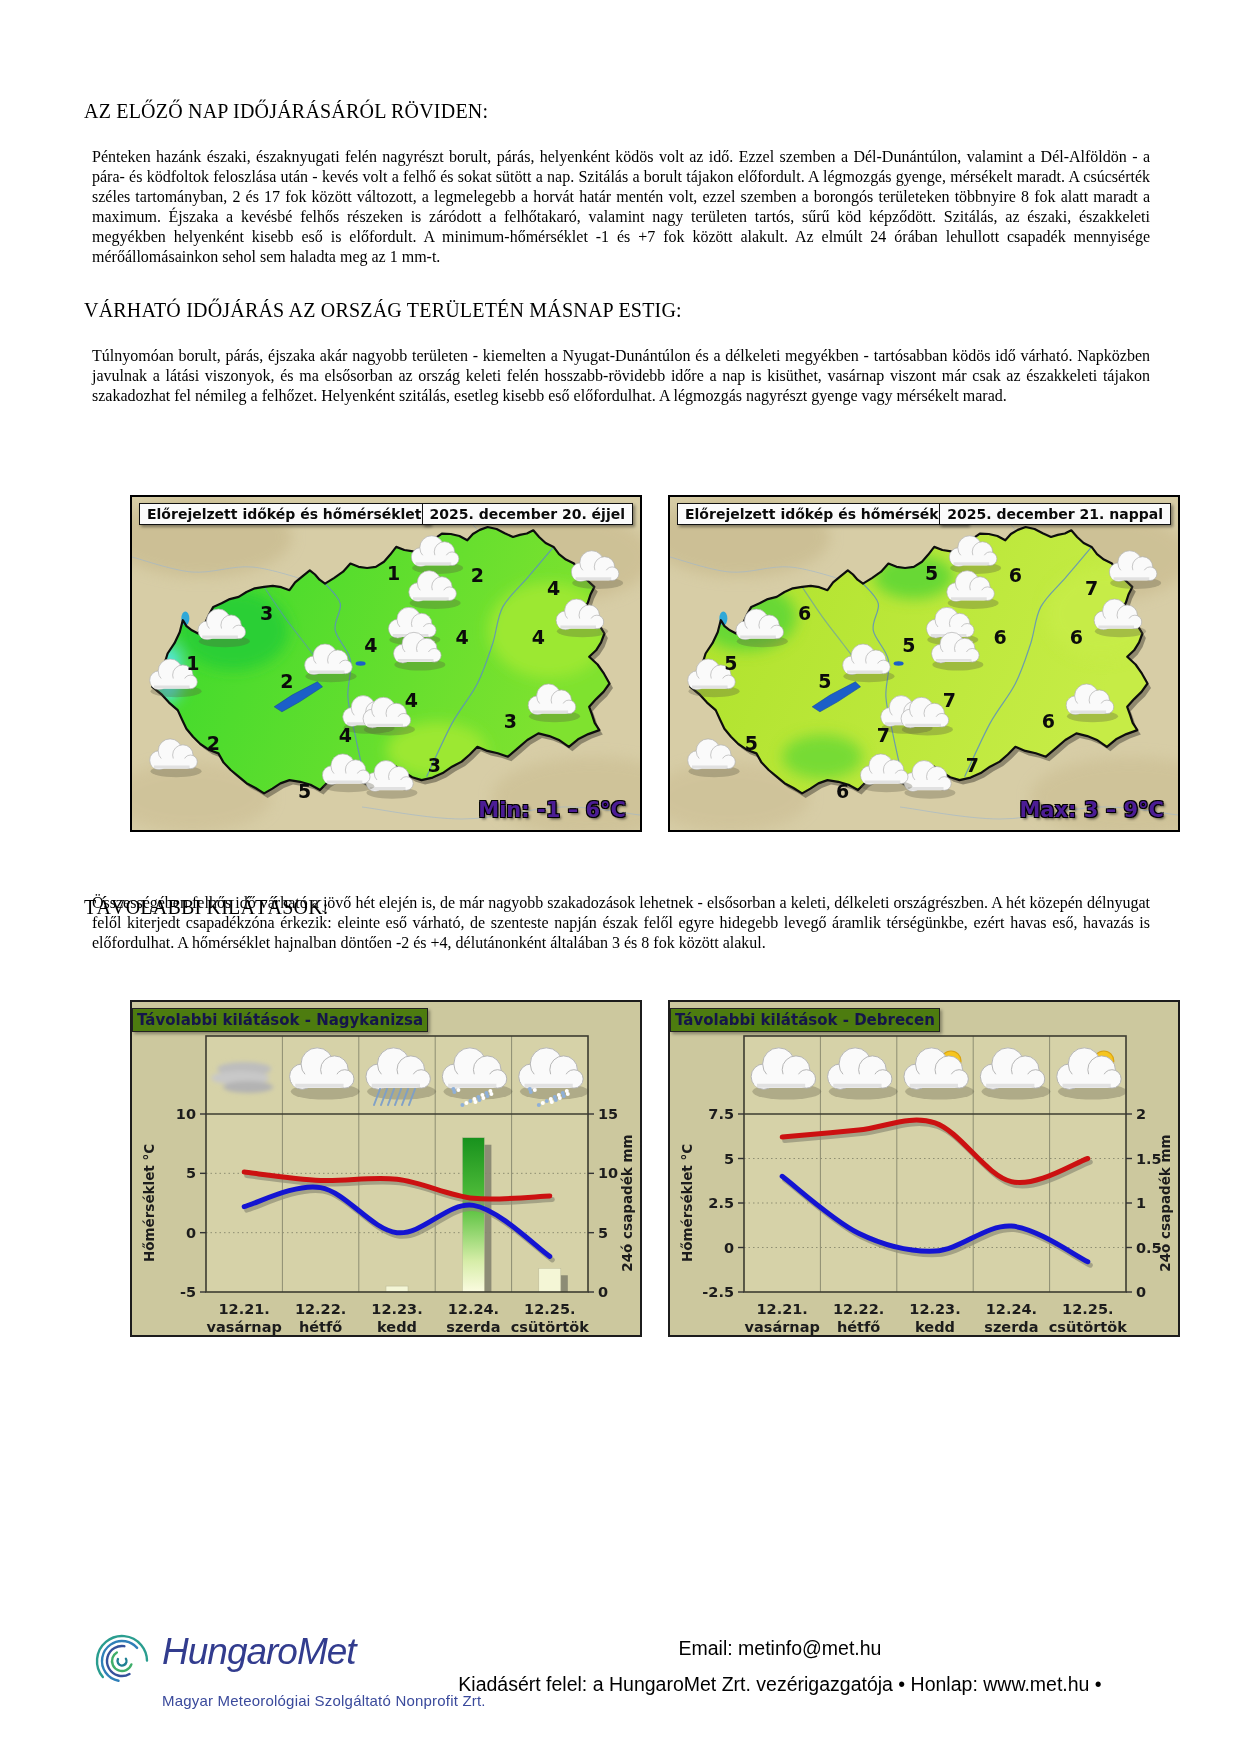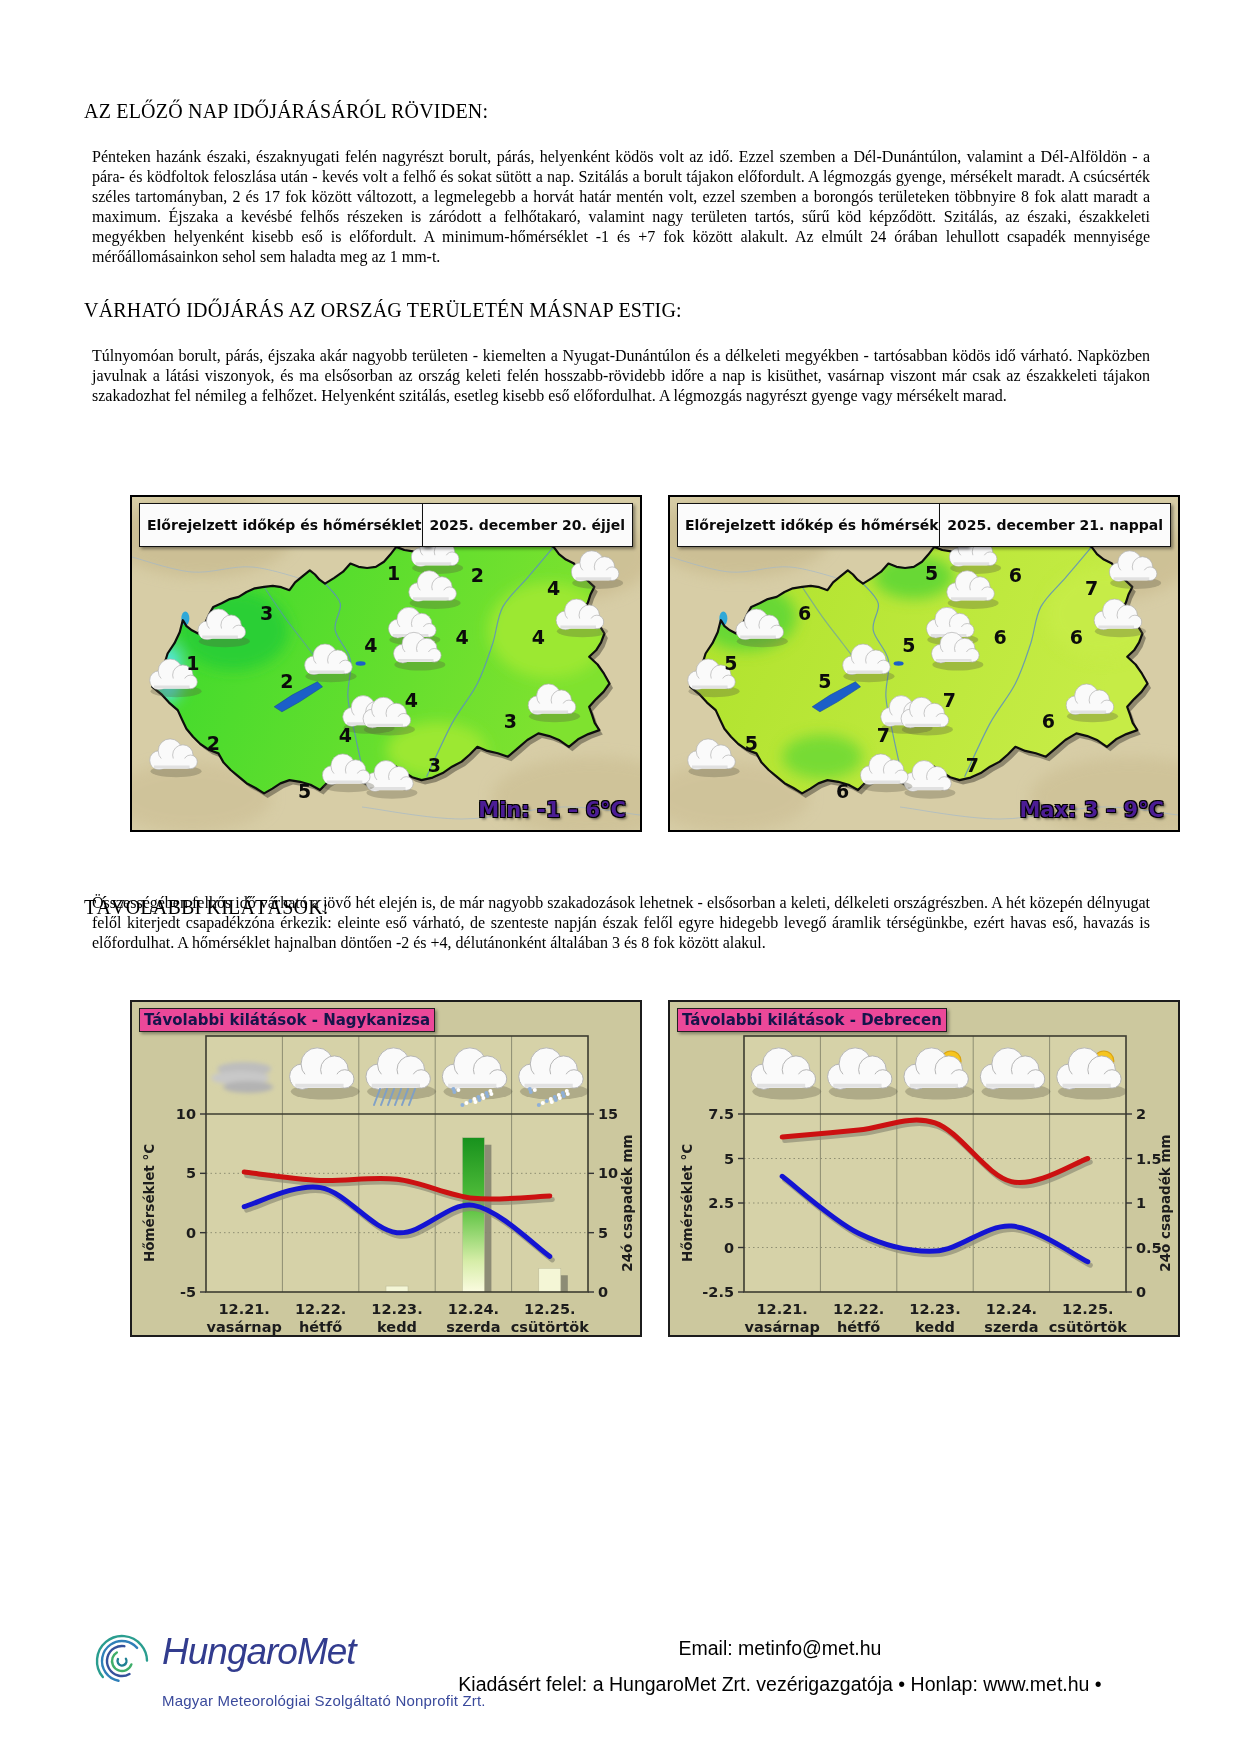--- a/index.html
+++ b/index.html
@@ -6,30 +6,30 @@
   .page{position:relative;width:1241px;height:1754px;background:#ffffff;
         font-family:"Liberation Serif",serif;color:#000;overflow:hidden;margin:0 auto;}
   .sec-heading{position:absolute;left:84px;width:1060px;font-size:20px;font-weight:400;
         letter-spacing:.2px;margin:0;}
   .sec-body{position:absolute;left:84px;width:1058px;font-size:16px;line-height:20px;
         text-align:justify;margin:8px;}
   .panel{position:absolute;width:512px;height:337px;border:2px solid #000;
         box-sizing:border-box;background:#d7cda6;overflow:hidden;}
   .panel svg{display:block;}
   .map-badge{position:absolute;top:6px;background:#fbfbfb;border:1.5px solid #111;
-        padding:13px 7px;font:bold 14px "DejaVu Sans",sans-serif;color:#0a0a0a;
+        padding:2px 7px;font:bold 14px "DejaVu Sans",sans-serif;color:#0a0a0a;
         box-shadow:2px 2px 3px rgba(0,0,0,.4);white-space:nowrap;}
   .map-badge.left{left:7px;}
   .map-badge.right{right:7px;}
   .map-caption{position:absolute;right:14px;bottom:8px;
         font:bold 21px "DejaVu Sans",sans-serif;color:#4c1d95;
         text-shadow:-1px -1px 0 #000,1px -1px 0 #000,-1px 1px 0 #000,1px 1px 0 #000,2px 2px 3px rgba(0,0,0,.65);}
   .chart-panel{position:absolute;width:512px;height:337px;border:2px solid #1c1c1c;
         box-sizing:border-box;background:#ccc89e;overflow:hidden;}
-  .chart-title{position:absolute;top:6px;left:7px;background:#ec4899;border:1.5px solid #222;
+  .chart-title{position:absolute;top:6px;left:0;background:#4d7c0f;border:1.5px solid #222;
         padding:2px 4px;font:bold 15px "DejaVu Sans",sans-serif;color:#15154a;
         box-shadow:2px 2px 3px rgba(0,0,0,.35);white-space:nowrap;}
   .footer{position:absolute;left:0;top:1612px;width:1241px;height:120px;}
   .logo{position:absolute;left:92px;top:16px;display:flex;align-items:flex-start;}
   .logo-swirl{width:64px;height:64px;}
   .logo-textblock{margin-left:6px;padding-top:4px;}
   .logo-word{font-family:"Liberation Sans",sans-serif;font-size:37px;font-weight:500;
         color:#323c8e;letter-spacing:-1px;line-height:40px;font-style:italic;}
   .logo-tagline{font-family:"Liberation Sans",sans-serif;font-size:15px;color:#3a4a9c;
         margin-top:20px;letter-spacing:.2px;text-align:center;}

